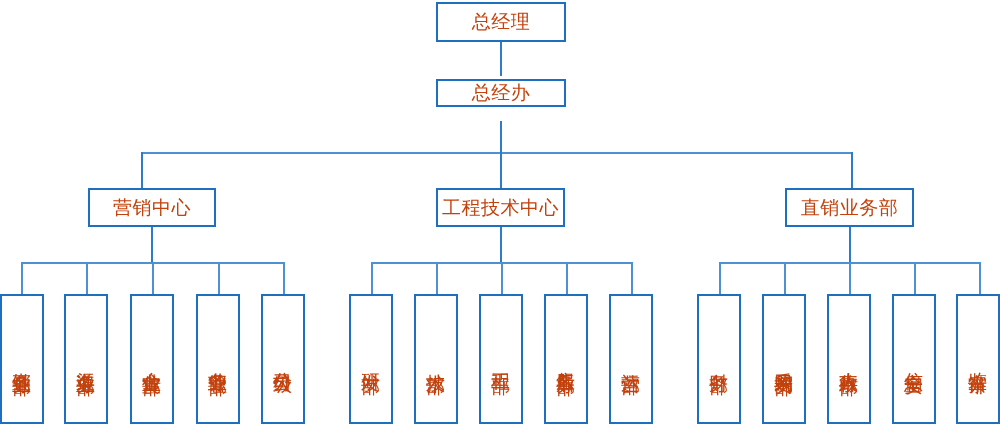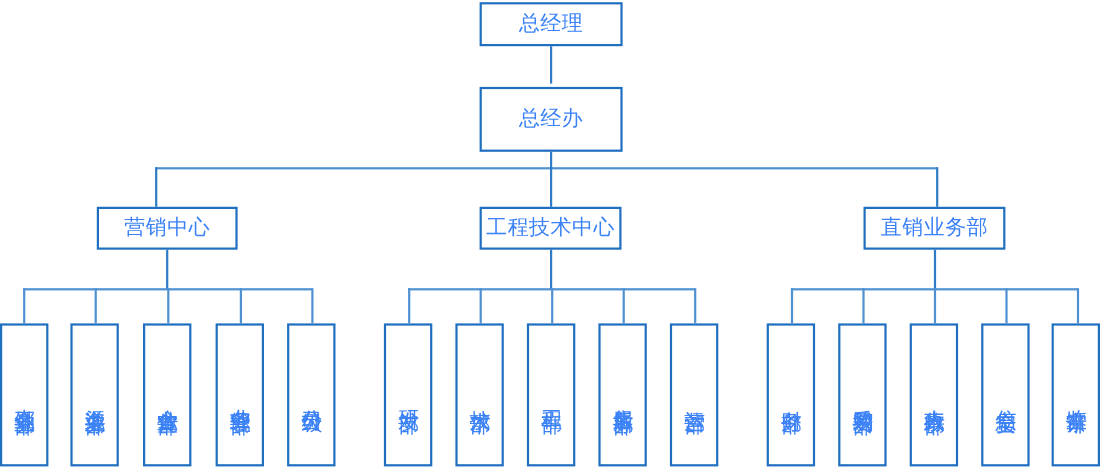--- a/index.html
+++ b/index.html
@@ -18,21 +18,21 @@
     background: #ffffff;
     overflow: hidden;
   }
 
   
   .node {
     position: absolute;
     box-sizing: border-box;
     border: 2px solid #1F6FC0;
     background: #ffffff;
-    color: #3b82f6;
+    color: #c2410c;
     display: flex;
     align-items: center;
     justify-content: center;
     text-align: center;
     line-height: 1.05;
     letter-spacing: 0.5px;
   }
   .node.level-1 {
     font-size: 19px;
   }
@@ -104,21 +104,21 @@
   <div class="conn v thin" style="left:719px; top:262px; height:32px;"></div>
   <div class="conn v thin" style="left:784px; top:262px; height:32px;"></div>
   <div class="conn v thin" style="left:849px; top:262px; height:32px;"></div>
   <div class="conn v thin" style="left:914px; top:262px; height:32px;"></div>
   <div class="conn v thin" style="left:979px; top:262px; height:32px;"></div>
 
   <div class="node level-1" style="left:436px; top:2px; width:130px; height:40px;">
     <span class="label">总经理</span>
   </div>
 
-  <div class="node level-2" style="left:436px; top:79px; width:130px; height:59px;">
+  <div class="node level-2" style="left:436px; top:79px; width:130px; height:28px;">
     <span class="label">总经办</span>
   </div>
 
   <div class="node level-3" style="left:88px; top:188px; width:128px; height:39px;">
     <span class="label">营销中心</span>
   </div>
   <div class="node level-3" style="left:436px; top:188px; width:129px; height:39px;">
     <span class="label">工程技术中心</span>
   </div>
   <div class="node level-3" style="left:785px; top:188px; width:129px; height:39px;">

